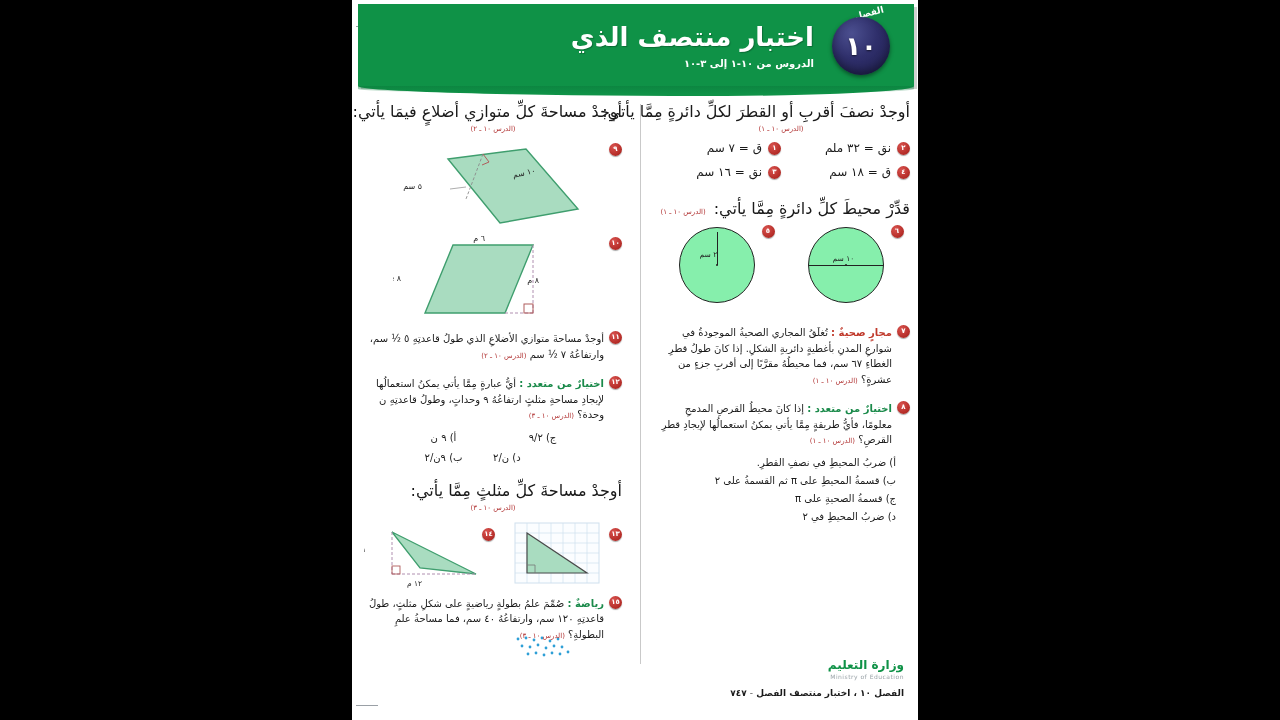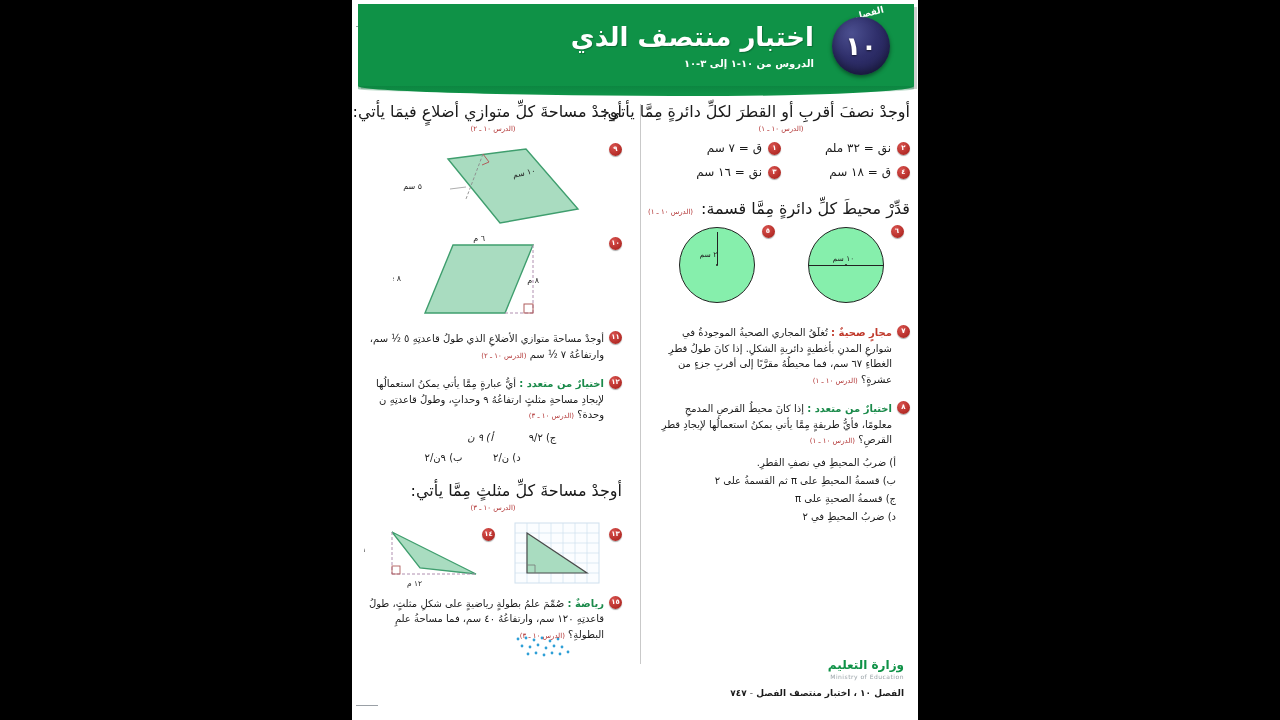--- a/index.html
+++ b/index.html
@@ -188,21 +188,21 @@
             <span class="badge">٤</span>
             <span class="txt">ق = ١٨ سم</span>
           </div>
           <div class="pair">
             <span class="badge">٣</span>
             <span class="txt">نق = ١٦ سم</span>
           </div>
         </div>
 
         <div style="margin-top:18px;display:flex;justify-content:flex-start;align-items:baseline;gap:8px;">
-          <div class="prompt">قدِّرْ محيطَ كلِّ دائرةٍ مِمَّا قسمة:</div>
+          <div class="prompt">قدِّرْ محيطَ كلِّ دائرةٍ مِمَّا يأتي:</div>
           <div class="lesson-tag">(الدرس ١٠ ـ ١)</div>
         </div>
 
         <div class="circles">
           <div class="circ-wrap">
             <span class="badge circ-badge">٦</span>
             <div class="circ">
               <div class="diam"></div>
               <div class="dot" style="left:36px;top:36px;"></div>
               <div class="circ-lbl" style="left:24px;top:26px;">١٠ سم</div>
@@ -291,21 +291,21 @@
             <span class="hl-green">اختيارٌ من متعدد :</span>
             <span>أيُّ عبارةٍ مِمَّا يأتي يمكنُ استعمالُها لإيجادِ مساحةِ مثلثٍ ارتفاعُهُ ٩ وحداتٍ، وطولُ قاعدتِهِ ن وحدة؟</span>
             <span class="lesson-tag">(الدرس ١٠ ـ ٣)</span>
           </div>
         </div>
         <div style="margin-top:6px;display:grid;grid-template-columns:1fr 1fr;row-gap:2px;padding:0 30px;">
           <div class="opt" style="text-align:center;">
             <span>ج)</span>
             <span>٩/٢</span>
           </div>
-          <div class="opt" style="text-align:right;font-style:italic;">
+          <div class="opt" style="text-align:center;">
             <span>أ)</span>
             <span>٩ ن</span>
           </div>
           <div class="opt" style="text-align:left;">
             <span>د)</span>
             <span>ن/٢</span>
           </div>
           <div class="opt" style="text-align:center;">
             <span>ب)</span>
             <span>٩ن/٢</span>

